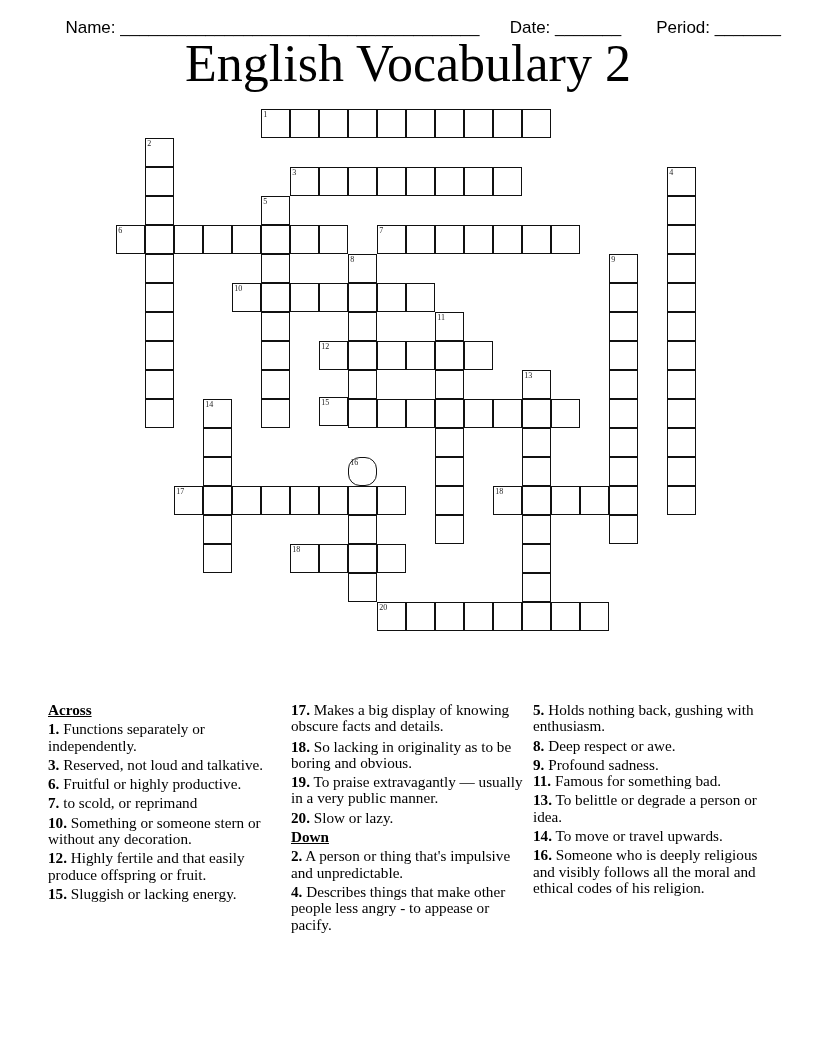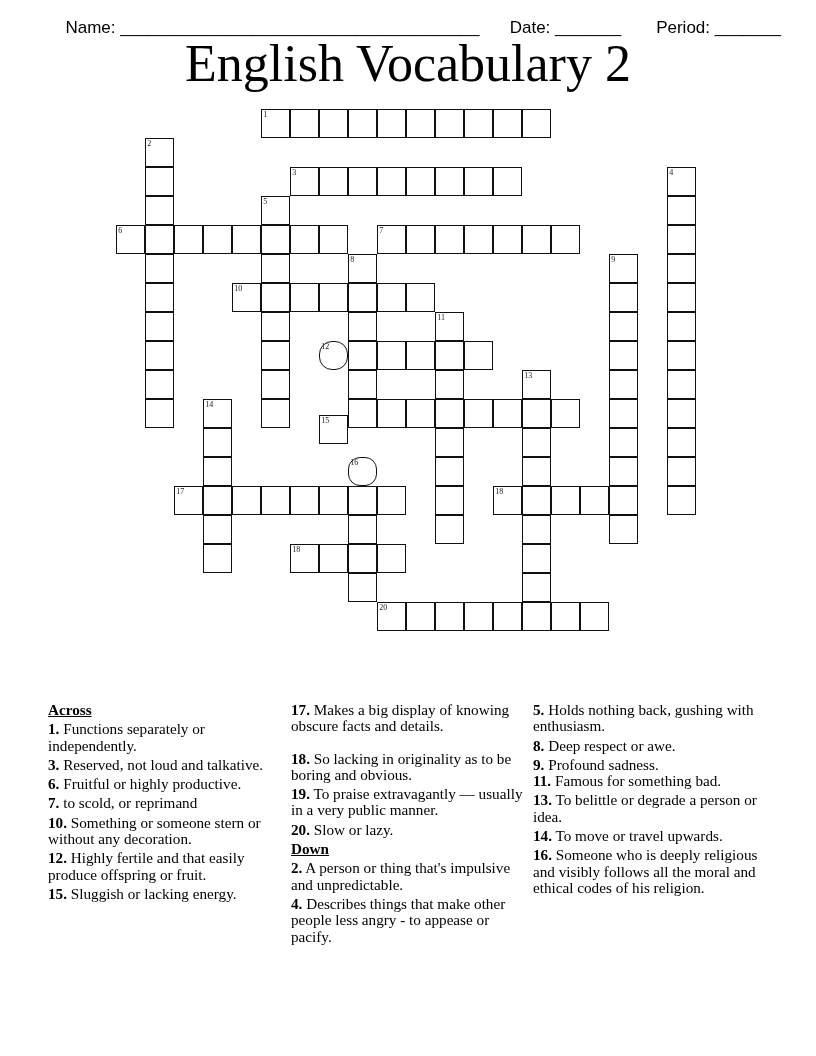--- a/index.html
+++ b/index.html
@@ -133,21 +133,21 @@
     <div class="cell" style="left: 319px; top: 203px;">
       <span class="num">11</span>
     </div>
     <div class="cell" style="left: 319px; top: 232px;"></div>
     <div class="cell" style="left: 319px; top: 261px;"></div>
     <div class="cell" style="left: 319px; top: 290px;"></div>
     <div class="cell" style="left: 319px; top: 319px;"></div>
     <div class="cell" style="left: 319px; top: 348px;"></div>
     <div class="cell" style="left: 319px; top: 377px;"></div>
     <div class="cell" style="left: 319px; top: 406px;"></div>
-    <div class="cell" style="left: 203px; top: 232px; border-radius: 13px;">
+    <div class="cell" style="left: 203px; top: 232px;">
       <span class="num">12</span>
     </div>
     <div class="cell" style="left: 261px; top: 232px;"></div>
     <div class="cell" style="left: 290px; top: 232px;"></div>
     <div class="cell" style="left: 348px; top: 232px;"></div>
     <div class="cell" style="left: 406px; top: 261px;">
       <span class="num">13</span>
     </div>
     <div class="cell" style="left: 406px; top: 290px;"></div>
     <div class="cell" style="left: 406px; top: 319px;"></div>
@@ -158,21 +158,21 @@
     <div class="cell" style="left: 406px; top: 464px;"></div>
     <div class="cell" style="left: 406px; top: 493px;"></div>
     <div class="cell" style="left: 87px; top: 290px;">
       <span class="num">14</span>
     </div>
     <div class="cell" style="left: 87px; top: 319px;"></div>
     <div class="cell" style="left: 87px; top: 348px;"></div>
     <div class="cell" style="left: 87px; top: 377px;"></div>
     <div class="cell" style="left: 87px; top: 406px;"></div>
     <div class="cell" style="left: 87px; top: 435px;"></div>
-    <div class="cell" style="left: 203px; top: 306px;">
+    <div class="cell" style="left: 203px; top: 288px;">
       <span class="num">15</span>
     </div>
     <div class="cell" style="left: 261px; top: 290px;"></div>
     <div class="cell" style="left: 290px; top: 290px;"></div>
     <div class="cell" style="left: 348px; top: 290px;"></div>
     <div class="cell" style="left: 377px; top: 290px;"></div>
     <div class="cell" style="left: 435px; top: 290px;"></div>
     <div class="cell" style="left: 232px; top: 348px; border-radius: 12px;">
       <span class="num">16</span>
     </div>
@@ -214,21 +214,21 @@
   <div class="clue"><b>1.</b><span> Functions separately or independently.</span></div>
   <div class="clue"><b>3.</b><span> Reserved, not loud and talkative.</span></div>
   <div class="clue"><b>6.</b><span> Fruitful or highly productive.</span></div>
   <div class="clue"><b>7.</b><span> to scold, or reprimand</span></div>
   <div class="clue"><b>10.</b><span> Something or someone stern or without any decoration.</span></div>
   <div class="clue"><b>12.</b><span> Highly fertile and that easily produce offspring or fruit.</span></div>
   <div class="clue"><b>15.</b><span> Sluggish or lacking energy.</span></div>
 </div>
 
 <div class="clues col2">
-  <div class="clue" style="margin-bottom:16px"><b>17.</b><span> Makes a big display of knowing obscure facts and details.</span></div>
+  <div class="clue" style="margin-bottom:4px"><b>17.</b><span> Makes a big display of knowing obscure facts and details.</span></div>
   <div class="clue"><b>18.</b><span> So lacking in originality as to be boring and obvious.</span></div>
   <div class="clue"><b>19.</b><span> To praise extravagantly — usually in a very public manner.</span></div>
   <div class="clue"><b>20.</b><span> Slow or lazy.</span></div>
   <div class="heading">Down</div>
   <div class="clue"><b>2.</b><span> A person or thing that's impulsive and unpredictable.</span></div>
   <div class="clue"><b>4.</b><span> Describes things that make other people less angry - to appease or pacify.</span></div>
 </div>
 
 <div class="clues col3">
   <div class="clue"><b>5.</b><span> Holds nothing back, gushing with enthusiasm.</span></div>

